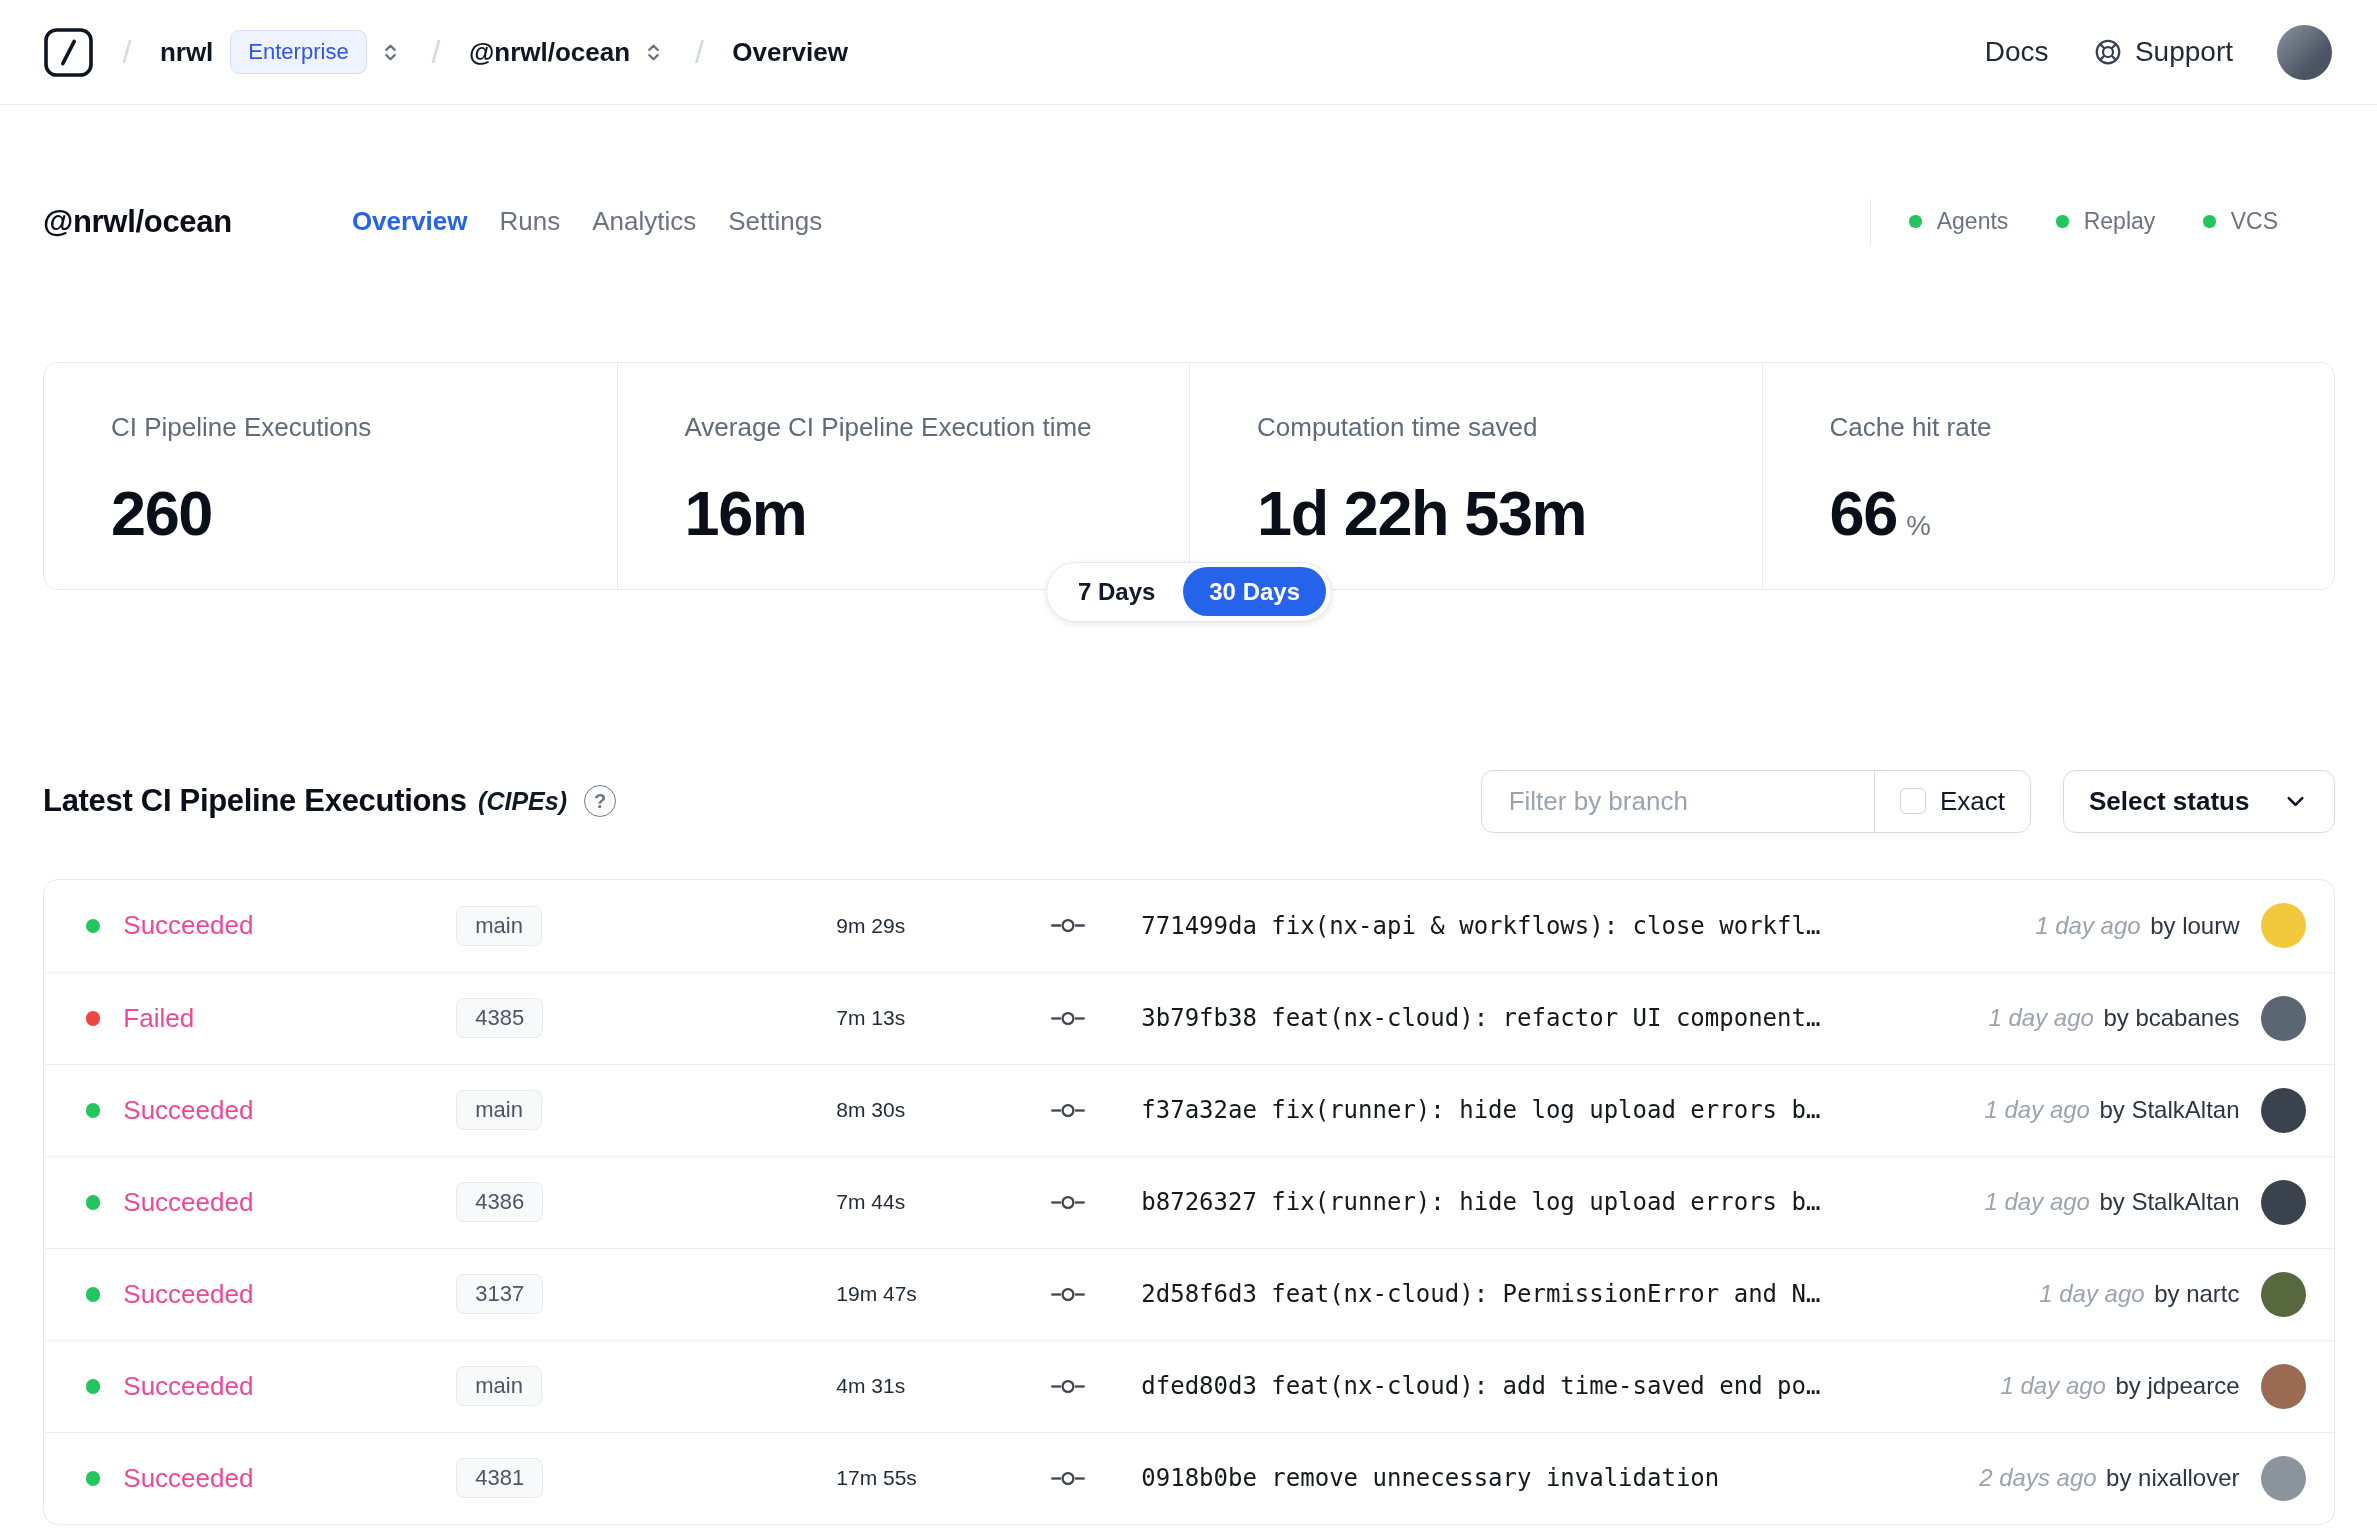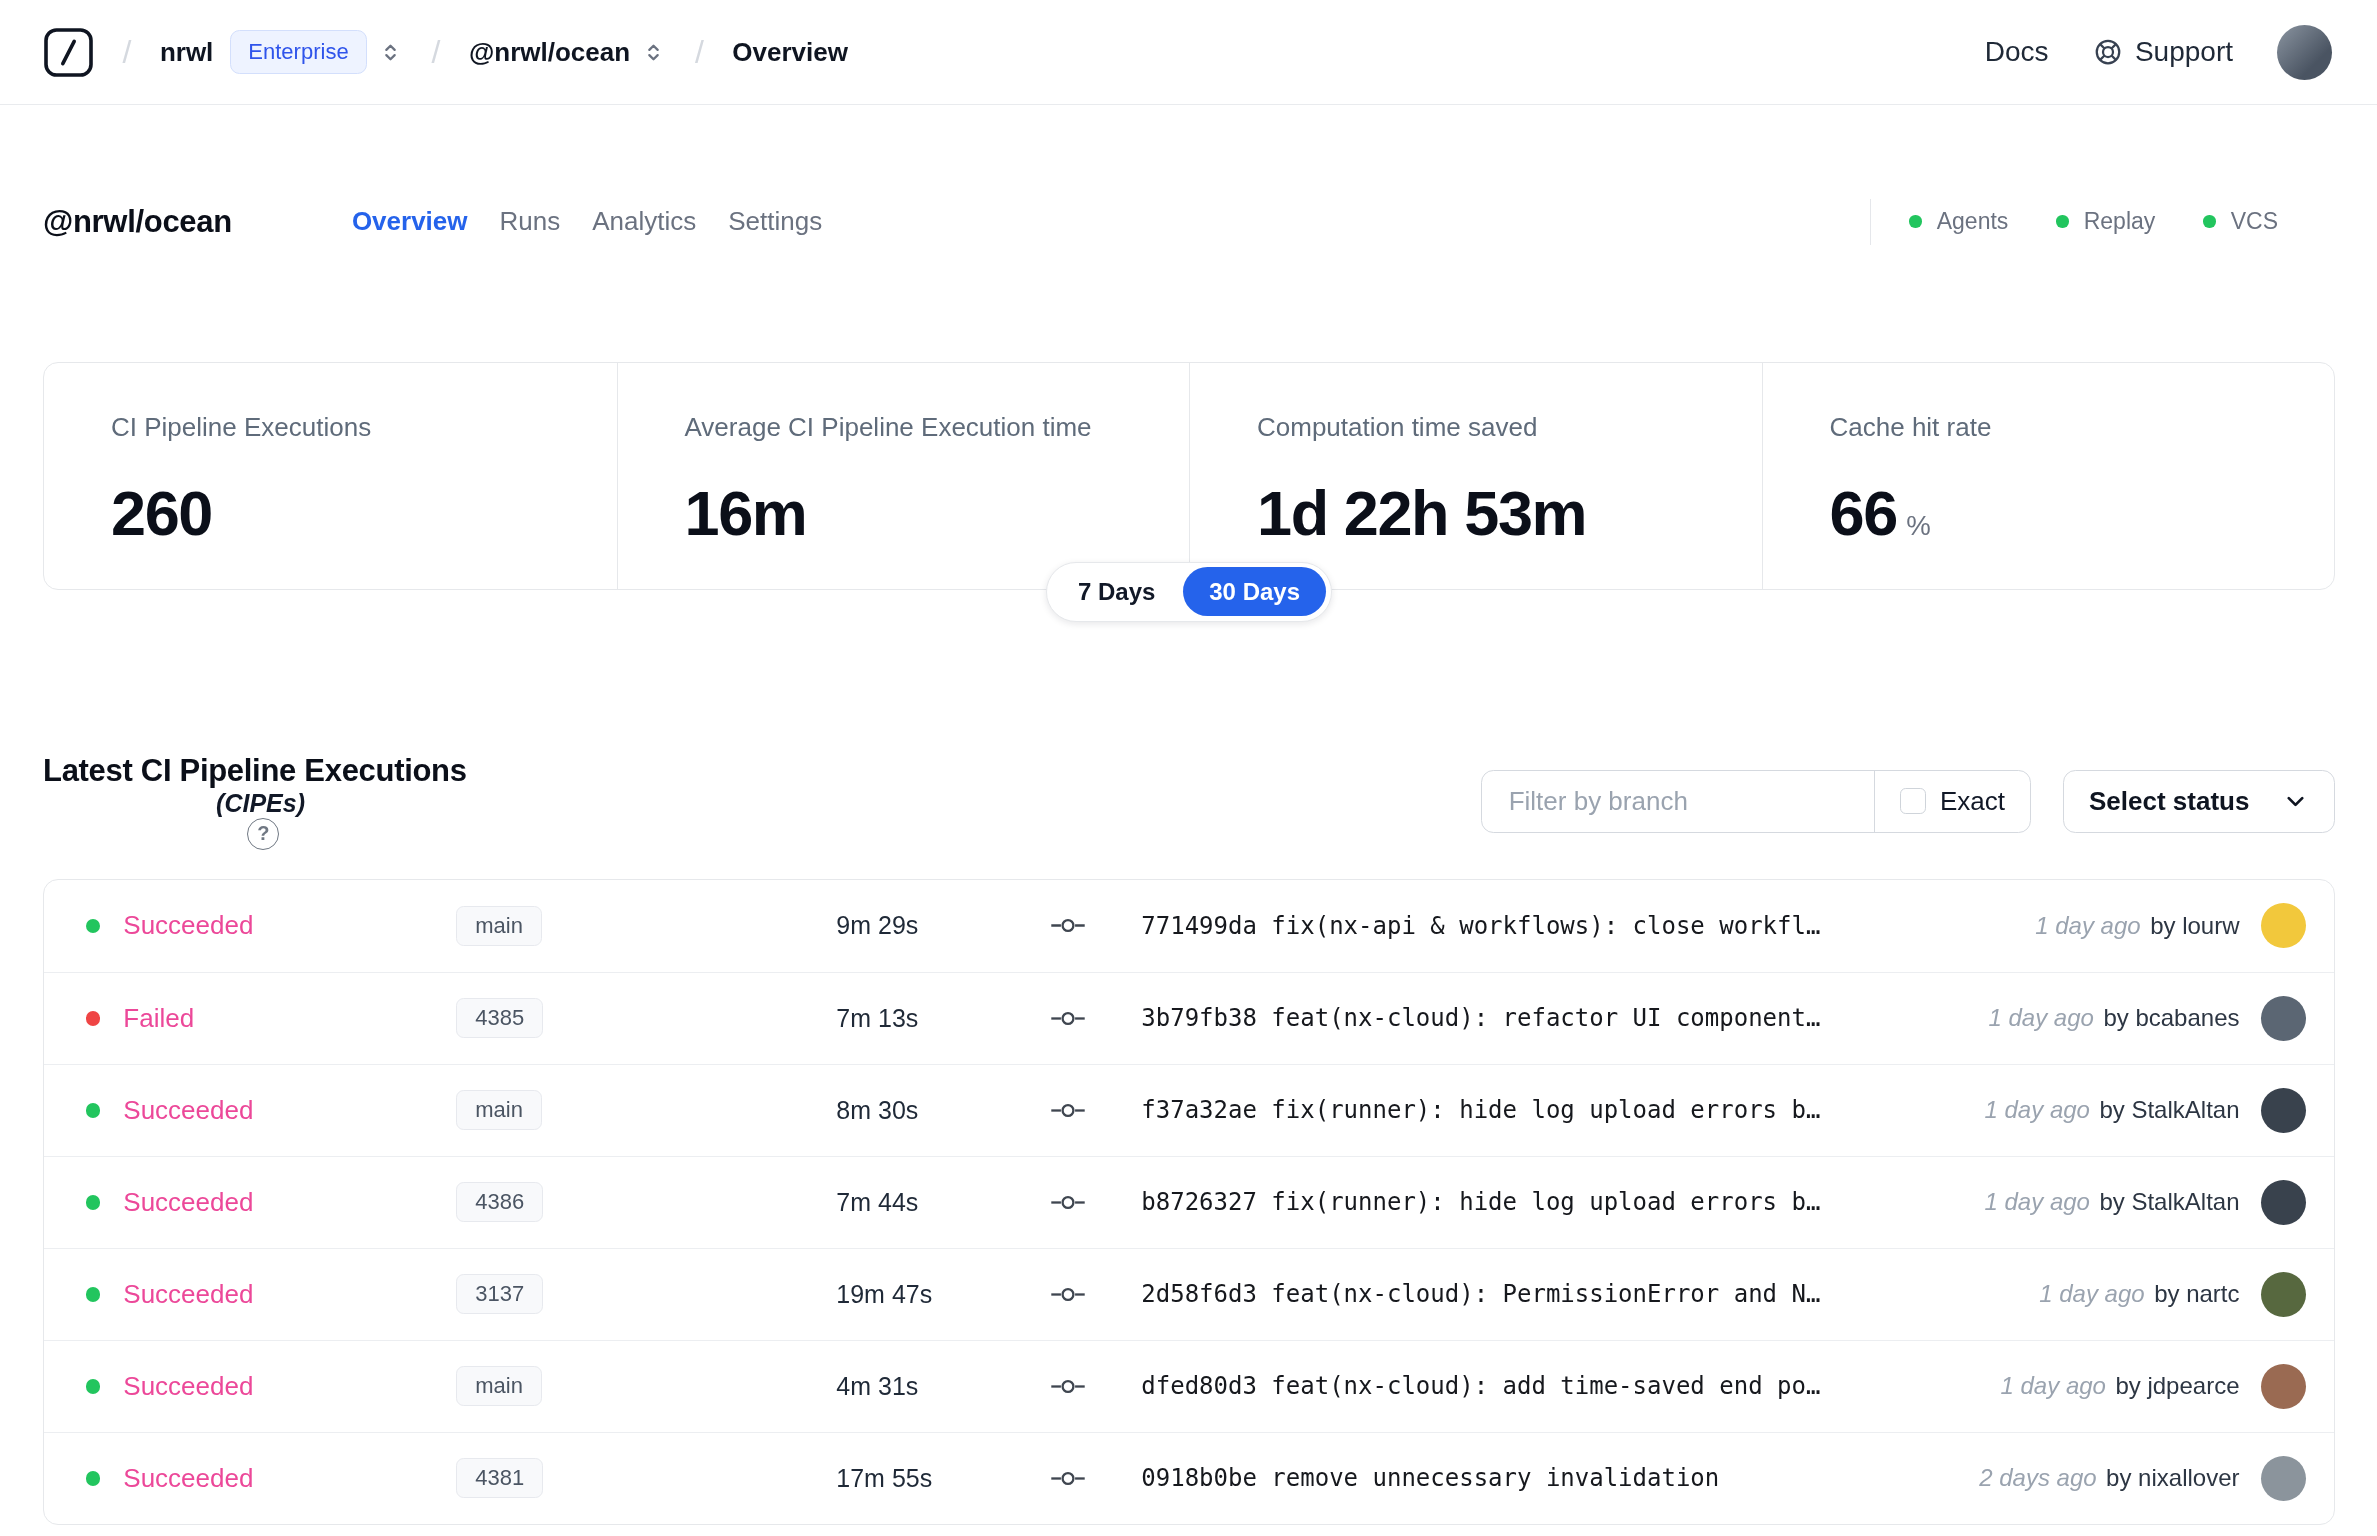--- a/index.html
+++ b/index.html
@@ -45,21 +45,21 @@
 
   .range-toggle-wrap { display:flex; justify-content:center; margin-top:-28.5px; position:relative; }
   .range-toggle { display:inline-flex; align-items:center; background:#fff; border:1px solid #e6e8eb;
                   border-radius:950px; padding:4.8px; gap:1.9px; box-shadow:0 1.9px 7.6px rgba(15,23,42,.10); }
   .range-btn { border:none; background:transparent; font-family:inherit; font-size:24px; font-weight:600;
                color:#111827; padding:12.4px 26px; border-radius:950px; cursor:pointer; line-height:1; }
   .range-btn.active { background:#2563eb; color:#ffffff; }
 
   
   .cipes-header { display:flex; align-items:center; justify-content:space-between; padding:0 43px; margin-top:148px; height:63px; }
-  .cipes-title-row { display:flex; align-items:center;flex-direction:column; }
+  .cipes-title-row { display:flex; align-items:center; }
   .cipes-title-row h2 { font-size:31px; font-weight:700; letter-spacing:-0.3px; color:#0b0f19; }
   .cipes-suffix { font-size:25px; font-style:italic; font-weight:600; color:#111827; margin-left:11.4px; }
   .help-circle { width:32px; height:32px; border:1.9px solid #707883; border-radius:50%; color:#707883;
                  display:flex; align-items:center; justify-content:center; font-size:20px; font-weight:700;
                  margin-left:17px; cursor:pointer; }
   .cipes-controls { display:flex; align-items:center; gap:32px; }
   .filter-group { display:flex; align-items:center; height:63px; border:1px solid #d5d9df; border-radius:12.4px;
                   overflow:hidden; background:#fff; }
   .filter-group input { width:392px; height:100%; border:none; outline:none; background:transparent;
                         font-family:inherit; font-size:26px; padding:0 27px; color:#111827; }
@@ -73,21 +73,21 @@
 
   
   .table { margin:46px 43px 0; border:1px solid #e6e8eb; border-radius:15px; overflow:hidden; background:#fff; }
   .row { display:flex; align-items:center; height:92px; border-top:1px solid #eceef1; cursor:pointer; }
   .row:first-child { border-top:none; }
   .dot { width:14.3px; height:14.3px; border-radius:50%; margin-left:42px; flex:none; }
   .status { font-size:26px; font-weight:500; color:#ec4899; margin-left:23px; width:333px; flex:none; }
   .branch-cell { width:380px; flex:none; }
   .branch-badge { display:inline-block; font-size:22px; color:#4b5563; background:#f8f9fb;
                   border:1px solid #e7e9ee; border-radius:7.6px; padding:6px 18px; }
-  .duration { width:214px; flex:none; font-size:25px; color:#1f2937; }
+  .duration { width:214px; flex:none; font-size:21px; color:#1f2937; }
   .commit-icon { flex:none; display:flex; margin-right:17px; }
   .commit { flex:1; font-family:"DejaVu Sans Mono", monospace; font-size:24px; color:#16181d;
             white-space:nowrap; overflow:hidden;margin-left:38px; }
   .meta { flex:none; display:flex; align-items:baseline; gap:9.5px; margin-right:21px; }
   .time { font-size:24px; font-style:italic; color:#9aa3af; }
   .author { font-size:24px; font-weight:500; color:#2d3643; }
   .row-avatar { width:45px; height:45px; flex:none; margin-right:28.5px; }
 </style>
 </head>
 <body>

